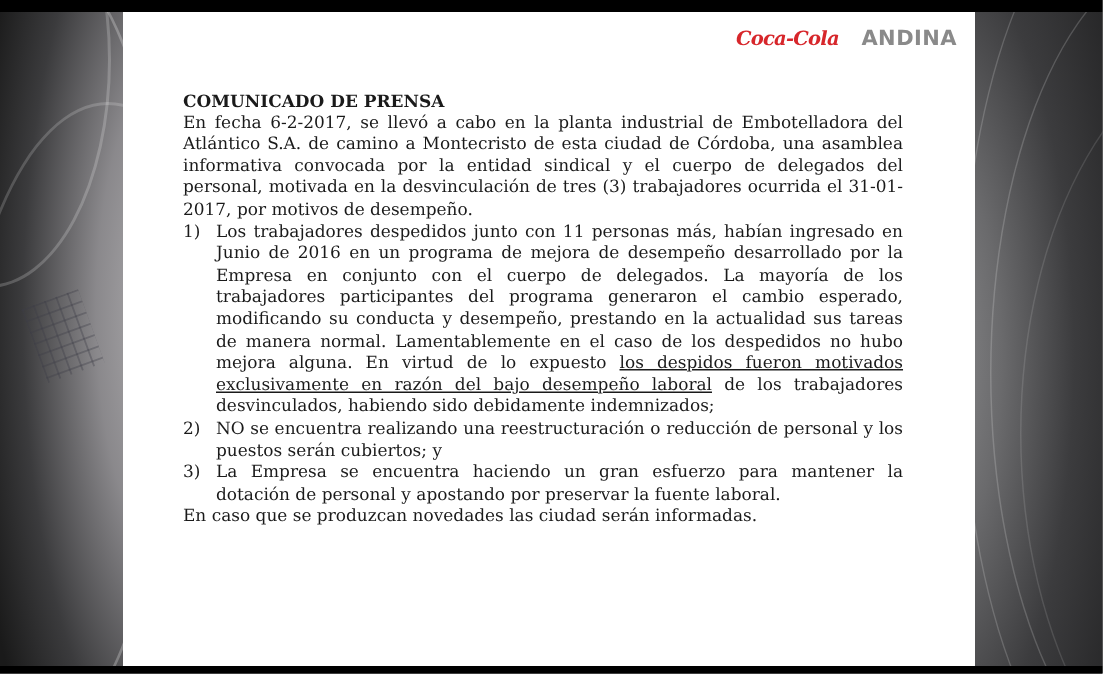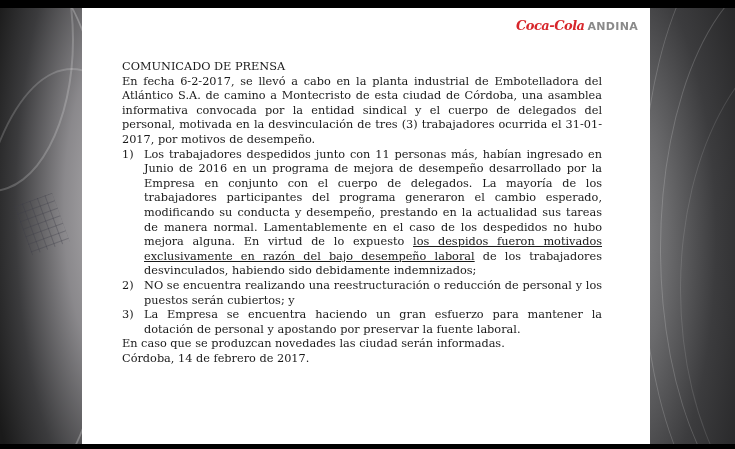--- a/index.html
+++ b/index.html
@@ -39,37 +39,37 @@
     }
     .top-bar { position: absolute; left: 0; top: 0; width: 735px; height: 8px; background: #000; }
     .bottom-bar { position: absolute; left: 0; top: 444px; width: 735px; height: 5px; background: #000; }
 
     .page {
       position: absolute; left: 82px; top: 8px; width: 568px; height: 436px;
       background: #fff;
     }
     .logo {
       position: absolute; right: 12px; top: 10px;
-      display: flex; align-items: baseline; gap: 3px;
+      display: flex; align-items: baseline; gap: 15px;
     }
     .logo .brand {
       font-family: "DejaVu Serif", serif; font-style: italic; font-weight: bold;
       color: #d7262b; font-size: 13px; letter-spacing: -0.5px;
     }
     .logo .andina {
       font-family: "DejaVu Sans", sans-serif; font-weight: bold;
-      color: #8a8a8a; font-size: 11px; letter-spacing: 0.3px;
+      color: #8a8a8a; font-size: 14px; letter-spacing: 0.3px;
     }
 
     .content {
       position: absolute; left: 40px; top: 52px; width: 480px;
       font-size: 11.3px; line-height: 14.6px; color: #1a1a1a;
     }
     .content p { margin: 0; text-align: justify; }
-    .content .title { font-weight: normal; }
+    .content .title { font-weight: bold; }
     .u { text-decoration: underline; }
     .list { margin: 0; padding: 0; list-style: none; }
     .list li { position: relative; padding-left: 22px; text-align: justify; }
     .list li .num { position: absolute; left: 0; top: 0; }
   </style>
 </head>
 <body>
 
 <div class="top-bar"></div>
 
@@ -103,17 +103,16 @@
       <li>
         <span class="num">2)</span>
         <span>NO se encuentra realizando una reestructuración o reducción de personal y los puestos  serán cubiertos; y</span>
       </li>
       <li>
         <span class="num">3)</span>
         <span>La Empresa se encuentra haciendo un gran esfuerzo para mantener la dotación de personal y apostando por preservar la fuente laboral.</span>
       </li>
     </ol>
     <p>En caso que se produzcan novedades las ciudad serán informadas.</p>
-    <p>Córdoba, 14 de febrero de 2017.</p>
   </div>
 </div>
 
 <div class="bottom-bar"></div>
 
 </body></html>

